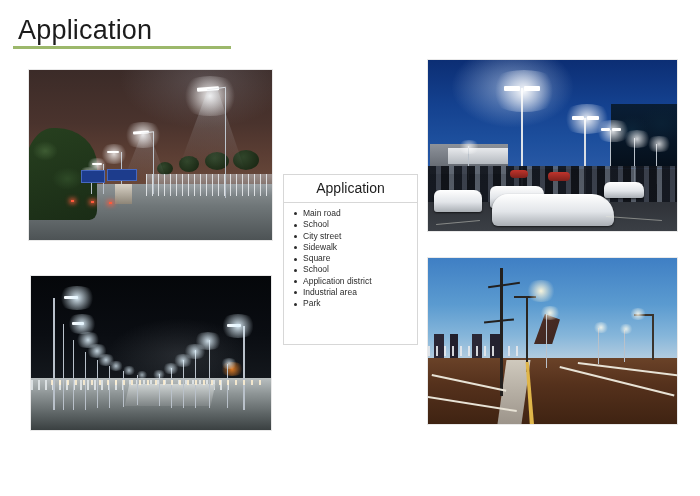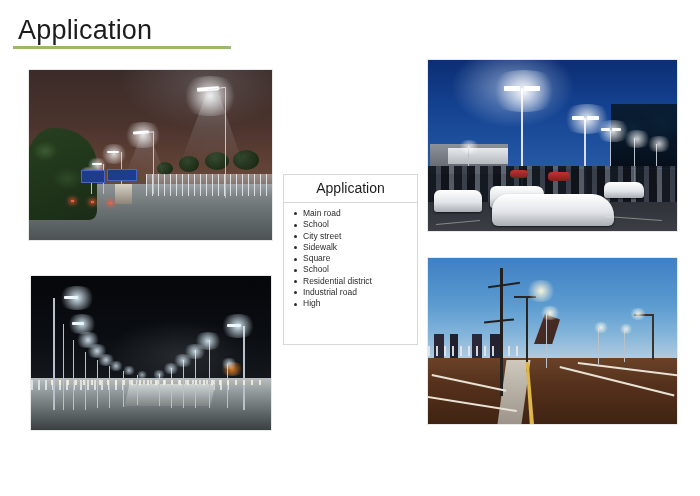--- a/index.html
+++ b/index.html
@@ -470,18 +470,18 @@
     <span id="card-header-text">Application</span>
   </div>
   <div id="card-body">
     <ul id="application-list">
       <li>Main road</li>
       <li>School</li>
       <li>City street</li>
       <li>Sidewalk</li>
       <li>Square</li>
       <li>School</li>
-      <li>Residential district</li>
-      <li>Industrial road</li>
-      <li>High</li>
+      <li>Application district</li>
+      <li>Industrial area</li>
+      <li>Park</li>
     </ul>
   </div>
 </div>
 
 </body></html>

